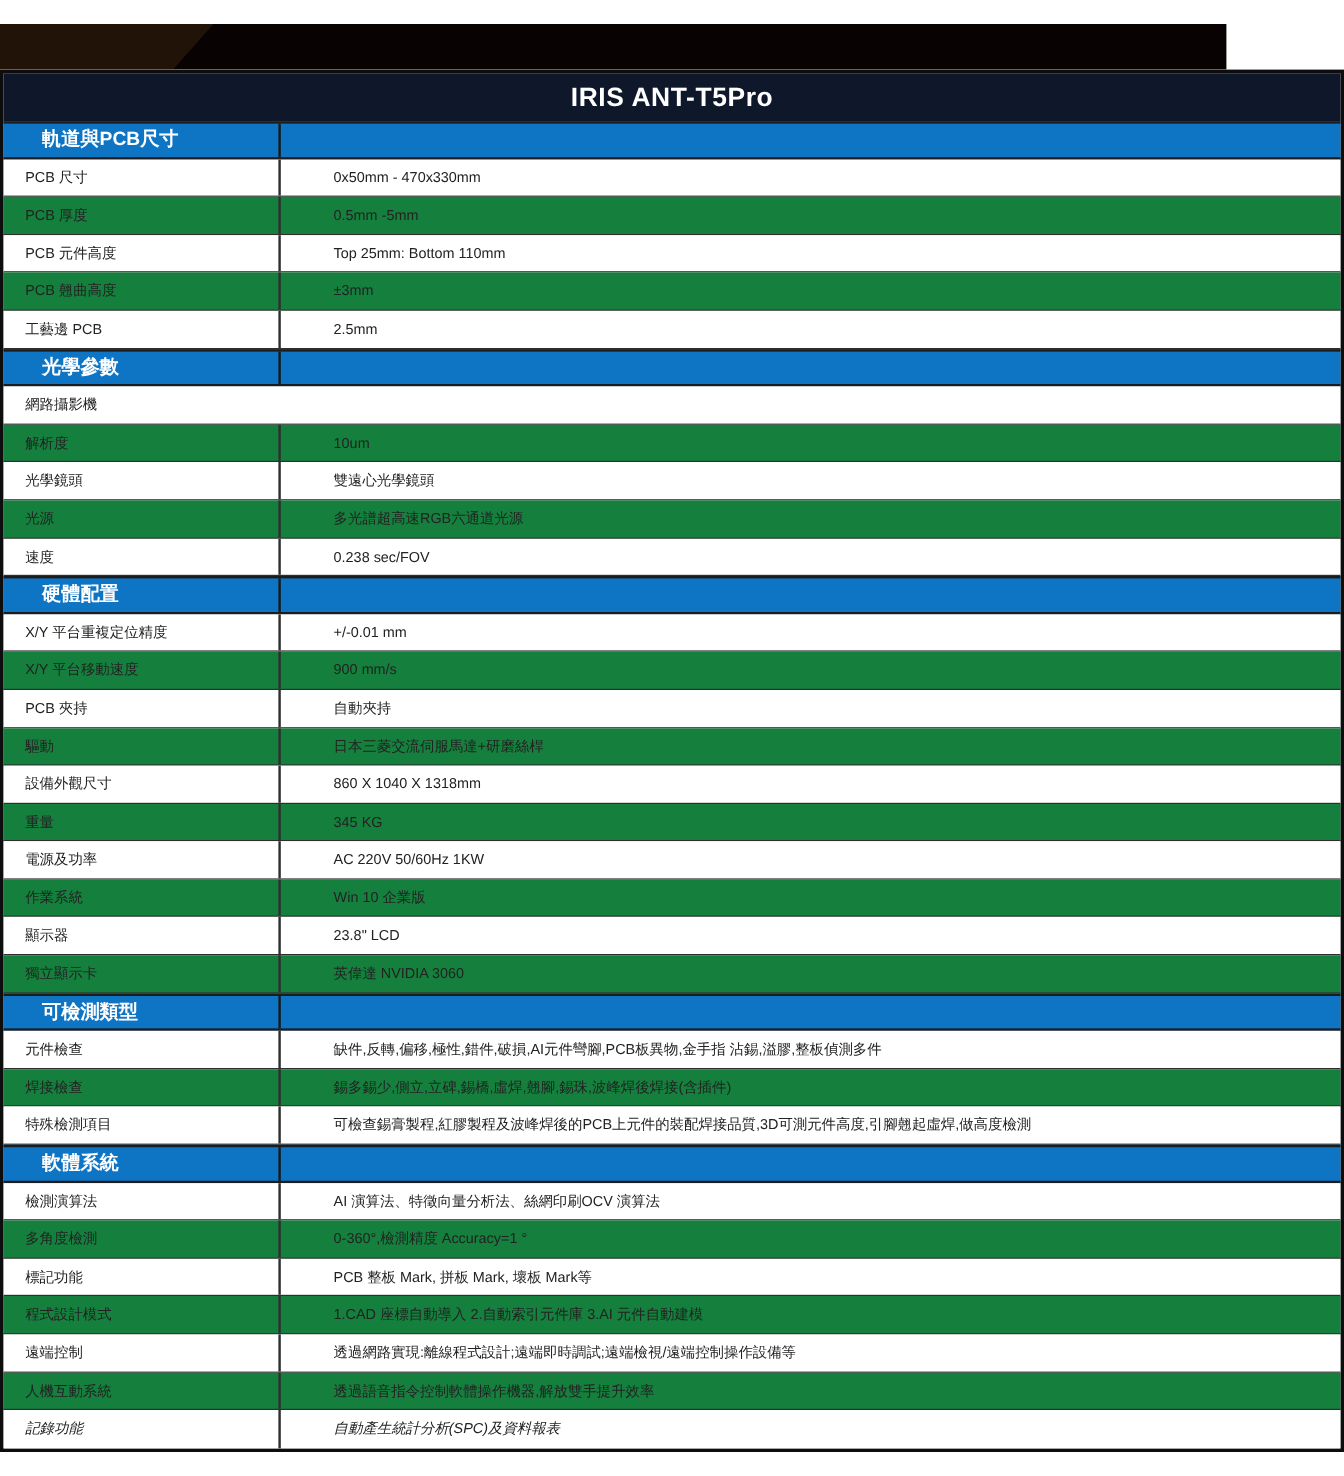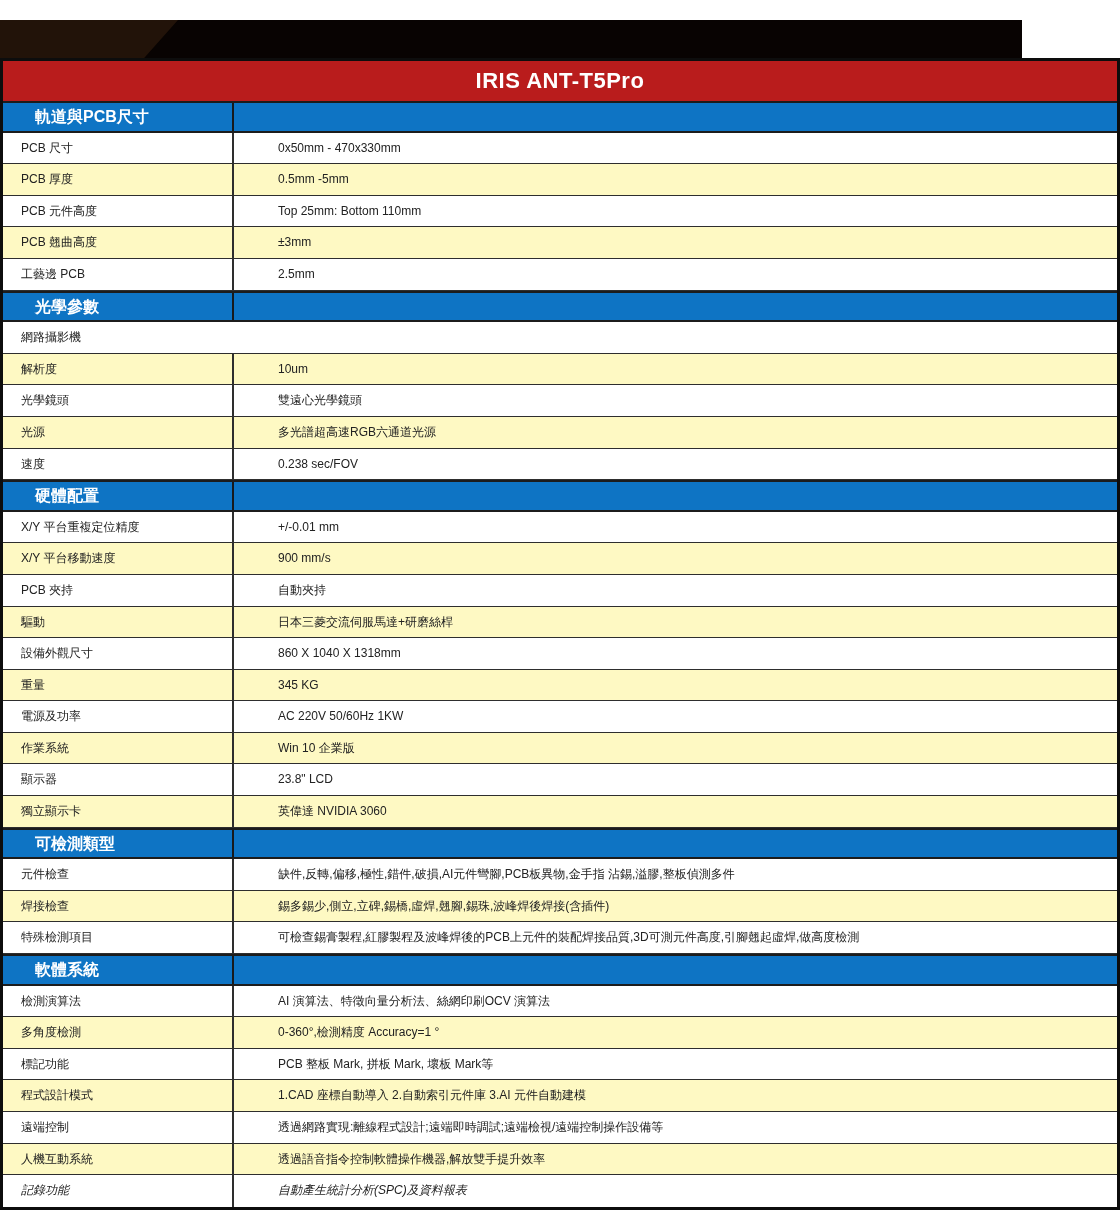--- a/index.html
+++ b/index.html
@@ -39,21 +39,21 @@
     top: 58px;
     left: 0;
     width: 1120px;
     box-sizing: border-box;
     border: 3px solid #0d0d0d;
     background: #ffffff;
   }
   .title-row {
     height: 40px;
     line-height: 40px;
-    background: #b91c1c;
+    background: #0f172a;
     color: #ffffff;
     text-align: center;
     font-size: 22px;
     font-weight: bold;
     letter-spacing: 0.5px;
   }
   .section-row {
     display: flex;
     height: 31.6px;
     background: #0e74c4;
@@ -78,21 +78,21 @@
   .spec-row {
     display: flex;
     height: 31.6px;
     box-sizing: border-box;
     border-bottom: 1px solid #2e2e2e;
     background: #ffffff;
     font-size: 12px;
     color: #222222;
   }
   .spec-row.alt {
-    background: #fef9c3;
+    background: #15803d;
   }
   .spec-row:last-child {
     border-bottom: none;
     font-style: italic;
   }
   .cell-label {
     width: 229px;
     box-sizing: border-box;
     padding-left: 18px;
     line-height: 30px;

